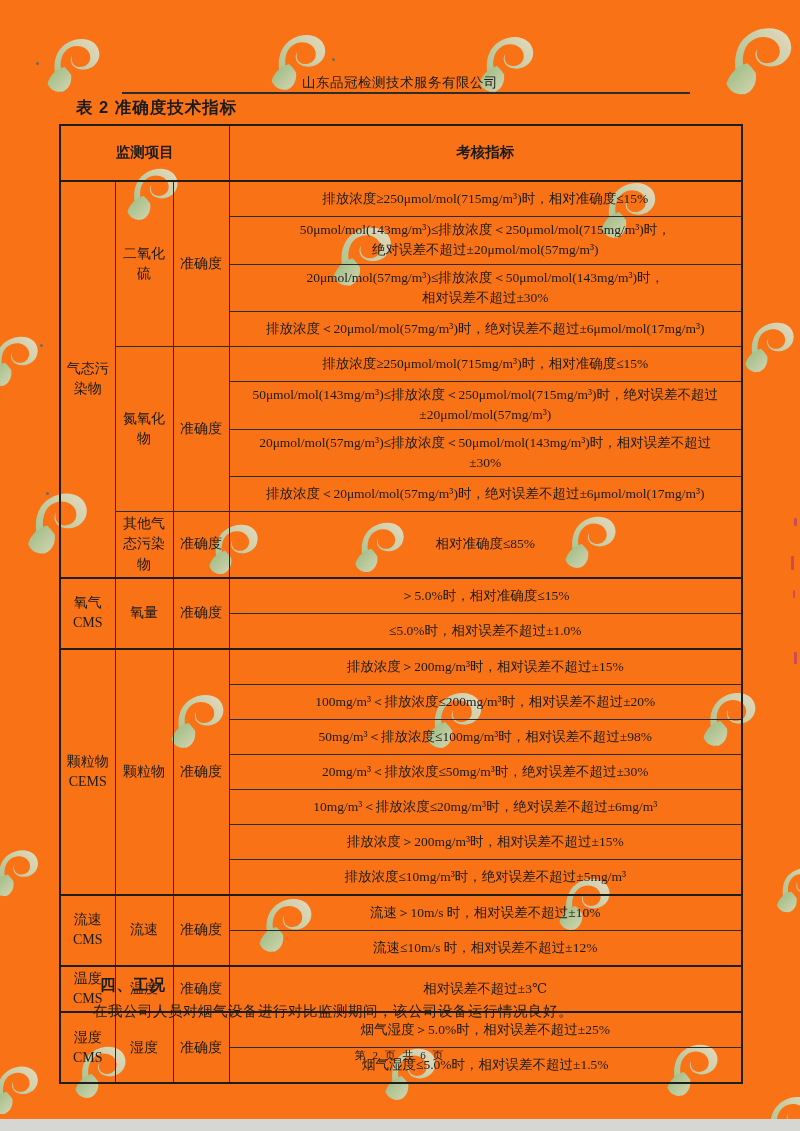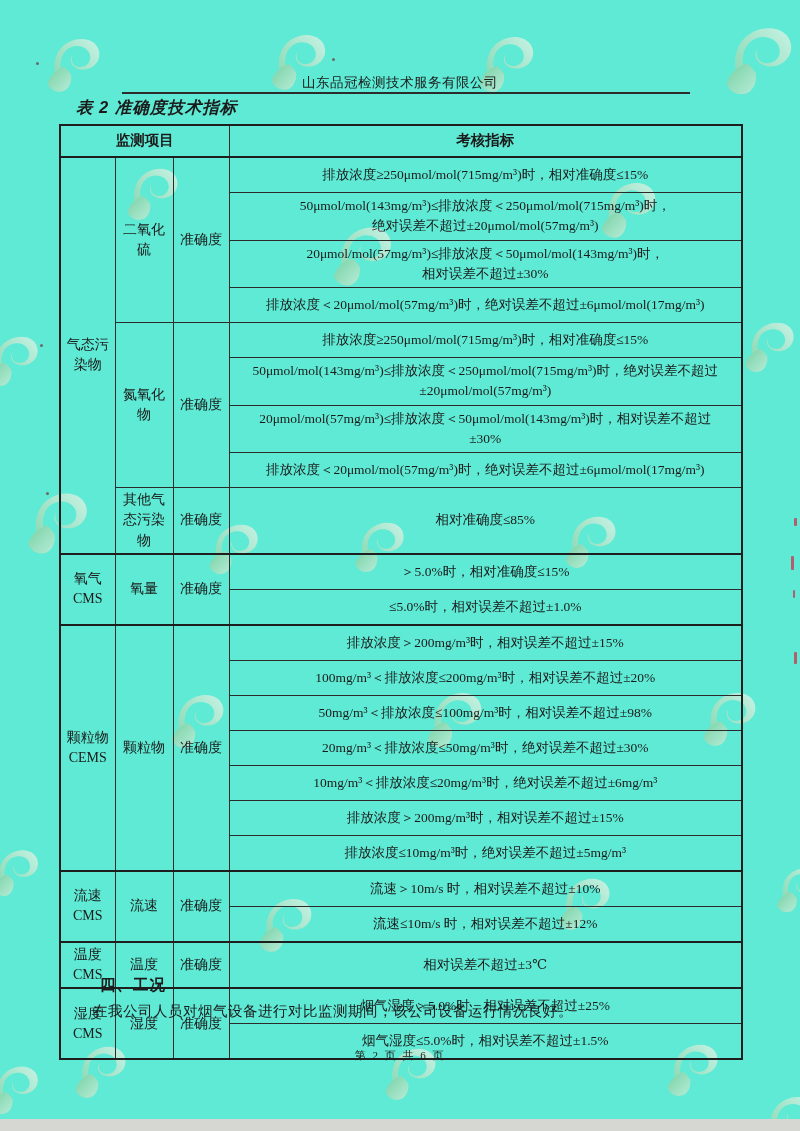--- a/index.html
+++ b/index.html
@@ -1,20 +1,20 @@
 <!DOCTYPE html>
 <html><head>
 <meta charset="utf-8">
 <style>
   html,body{margin:0;padding:0;background:#9a9a9a;}
   .page{
     position:relative;
     width:800px;height:1131px;
     margin:0 auto;
-    background:#5eead4;
+    background:#f97316;
     overflow:hidden;
     font-family:"Liberation Serif","DejaVu Serif",serif;
     color:#1b1b1b;
   }
   
   .wm-layer{position:absolute;inset:0;z-index:0;}
   .wm{position:absolute;opacity:.8;}
   .speck{position:absolute;background:#6a6a66;border-radius:50%;}
   .redmark{position:absolute;background:#c2455a;border-radius:1px;opacity:.85;}
   .scan-band{position:absolute;left:0;right:0;bottom:0;height:12px;background:#d6d6d3;}
@@ -24,37 +24,37 @@
     position:absolute;top:74px;left:0;width:100%;
     text-align:center;font-size:13.5px;letter-spacing:.5px;
   }
   .header-rule{
     position:absolute;top:92px;left:122px;width:568px;
     border-top:2px solid #2c2c2c;height:0;
   }
   .table-title{
     position:absolute;top:97px;left:76px;margin:0;
     font-family:"Liberation Sans","DejaVu Sans",sans-serif;
-    font-size:16.5px;font-weight:bold;letter-spacing:1px;font-style:italic;
+    font-size:16.5px;font-weight:bold;letter-spacing:1px;
   }
   table.spec{
     position:absolute;top:124px;left:59px;width:684px;
     border-collapse:collapse;table-layout:fixed;
     border:2px solid #1e1e1e;
   }
   table.spec td{
     border:1px solid #2b2b2b;
     text-align:center;vertical-align:middle;
     font-size:13.5px;line-height:1.5;
     padding:3px 6px;
     white-space:pre-line;
   }
   table.spec tr.head td{
     font-weight:bold;font-size:14.5px;height:26px;
-    border-bottom:2px solid #1e1e1e;padding:2px 4px;margin-top:46px;
+    border-bottom:2px solid #1e1e1e;padding:14px 4px;margin-top:46px;
   }
   table.spec td.cat,table.spec td.pname,table.spec td.metric{
     font-size:14px;padding:2px 3px;line-height:1.45;white-space:normal;
   }
   table.spec td.crit{height:28px;}
   table.spec tr.group-start td{border-top:2px solid #1e1e1e;}
   .section-heading{
     position:absolute;top:963px;left:88px;margin:12px;
     font-family:"Liberation Sans","DejaVu Sans",sans-serif;
     font-size:15.5px;font-weight:bold;letter-spacing:1px;

